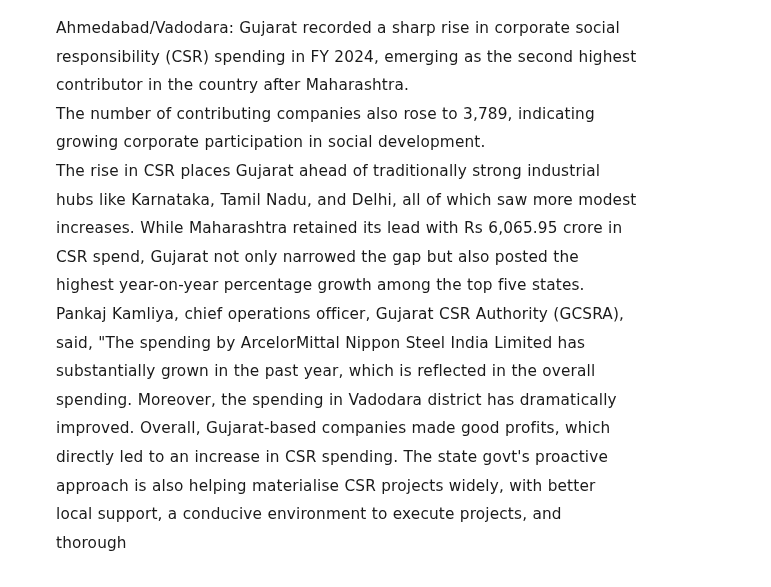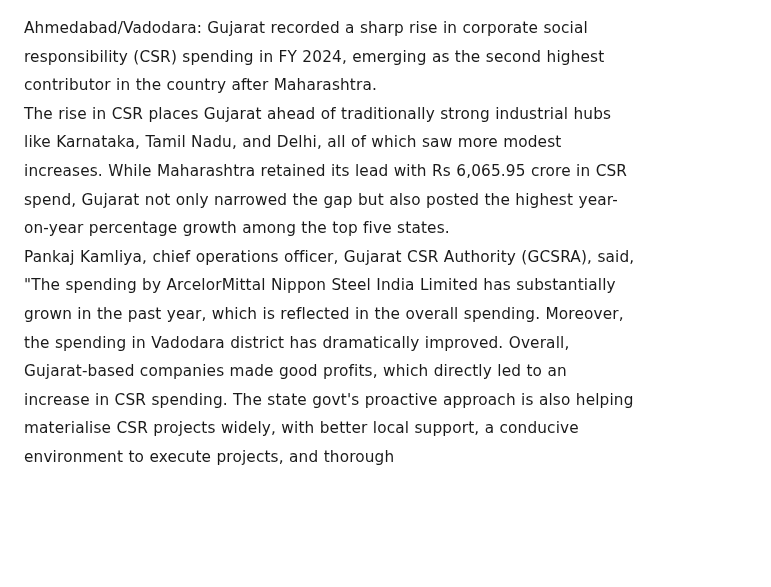--- a/index.html
+++ b/index.html
@@ -7,34 +7,35 @@
     padding: 0;
     background: #ffffff;
   }
   body {
     width: 771px;
     height: 587px;
     overflow: hidden;
     font-family: "DejaVu Sans", sans-serif;
   }
   .article {
-    padding: 14px 26px 0 24px;
+    padding: 14px 26px 0 56px;
     box-sizing: border-box;
     width: 663px;
   }
   .para {
     margin: 0;
     color: #1a1a1a;
     font-size: 15.3px;
     line-height: 28.6px;
     text-align: left;
     letter-spacing: 0.01em;
     word-spacing: 0.02em;
   }
 </style>
 </head>
 <body>
 
 <div class="article">
   <p class="para">Ahmedabad/Vadodara: Gujarat recorded a sharp rise in corporate social responsibility (CSR) spending in FY 2024, emerging as the second highest contributor in the country after Maharashtra.</p>
+  <p class="para">The number of contributing companies also rose to 3,789, indicating growing corporate participation in social development.</p>
   <p class="para">The rise in CSR places Gujarat ahead of traditionally strong industrial hubs like Karnataka, Tamil Nadu, and Delhi, all of which saw more modest increases. While Maharashtra retained its lead with Rs 6,065.95 crore in CSR spend, Gujarat not only narrowed the gap but also posted the highest year-on-year percentage growth among the top five states.</p>
   <p class="para">Pankaj Kamliya, chief operations officer, Gujarat CSR Authority (GCSRA), said, "The spending by ArcelorMittal Nippon Steel India Limited has substantially grown in the past year, which is reflected in the overall spending. Moreover, the spending in Vadodara district has dramatically improved. Overall, Gujarat-based companies made good profits, which directly led to an increase in CSR spending. The state govt's proactive approach is also helping materialise CSR projects widely, with better local support, a conducive environment to execute projects, and thorough</p>
 </div>
 
 </body></html>

